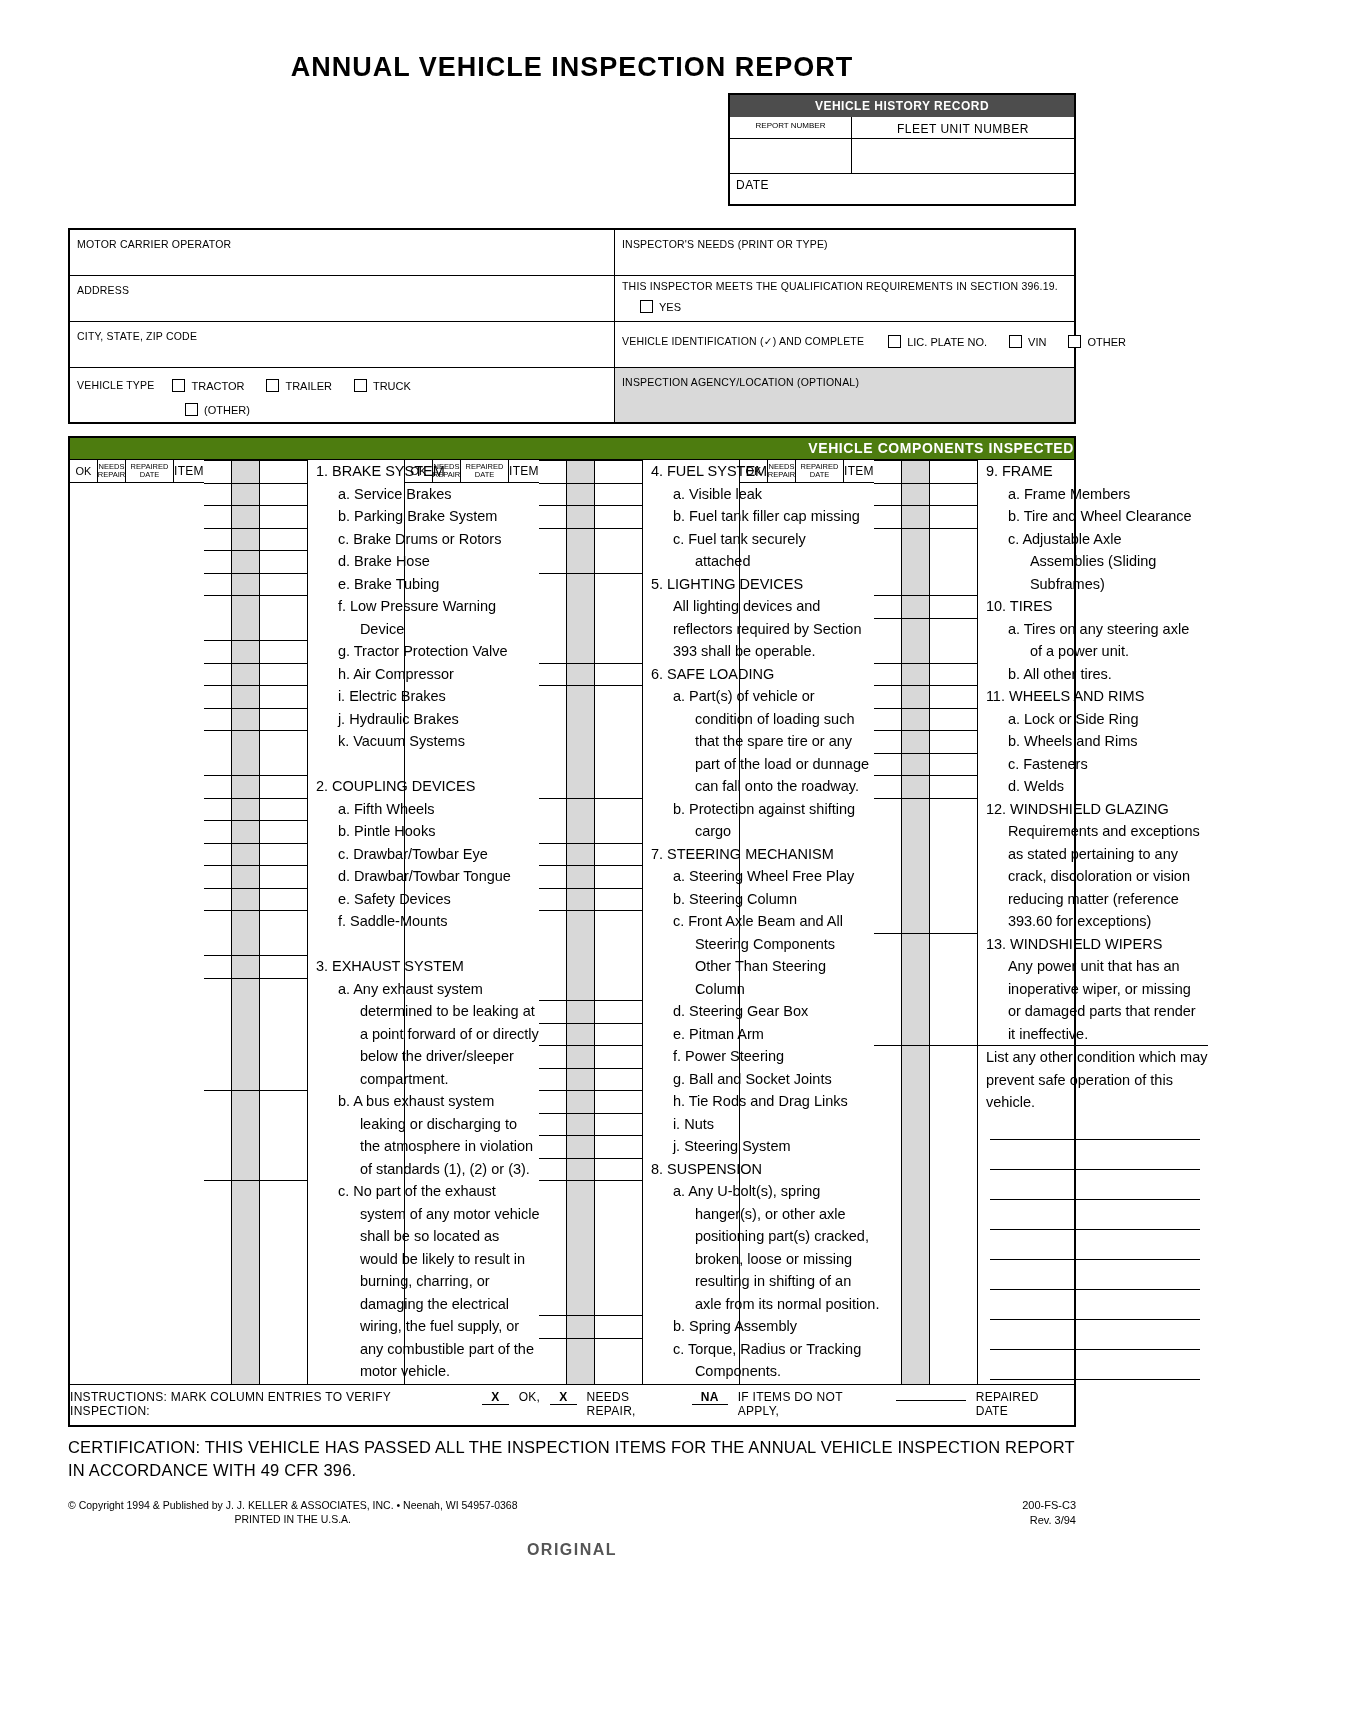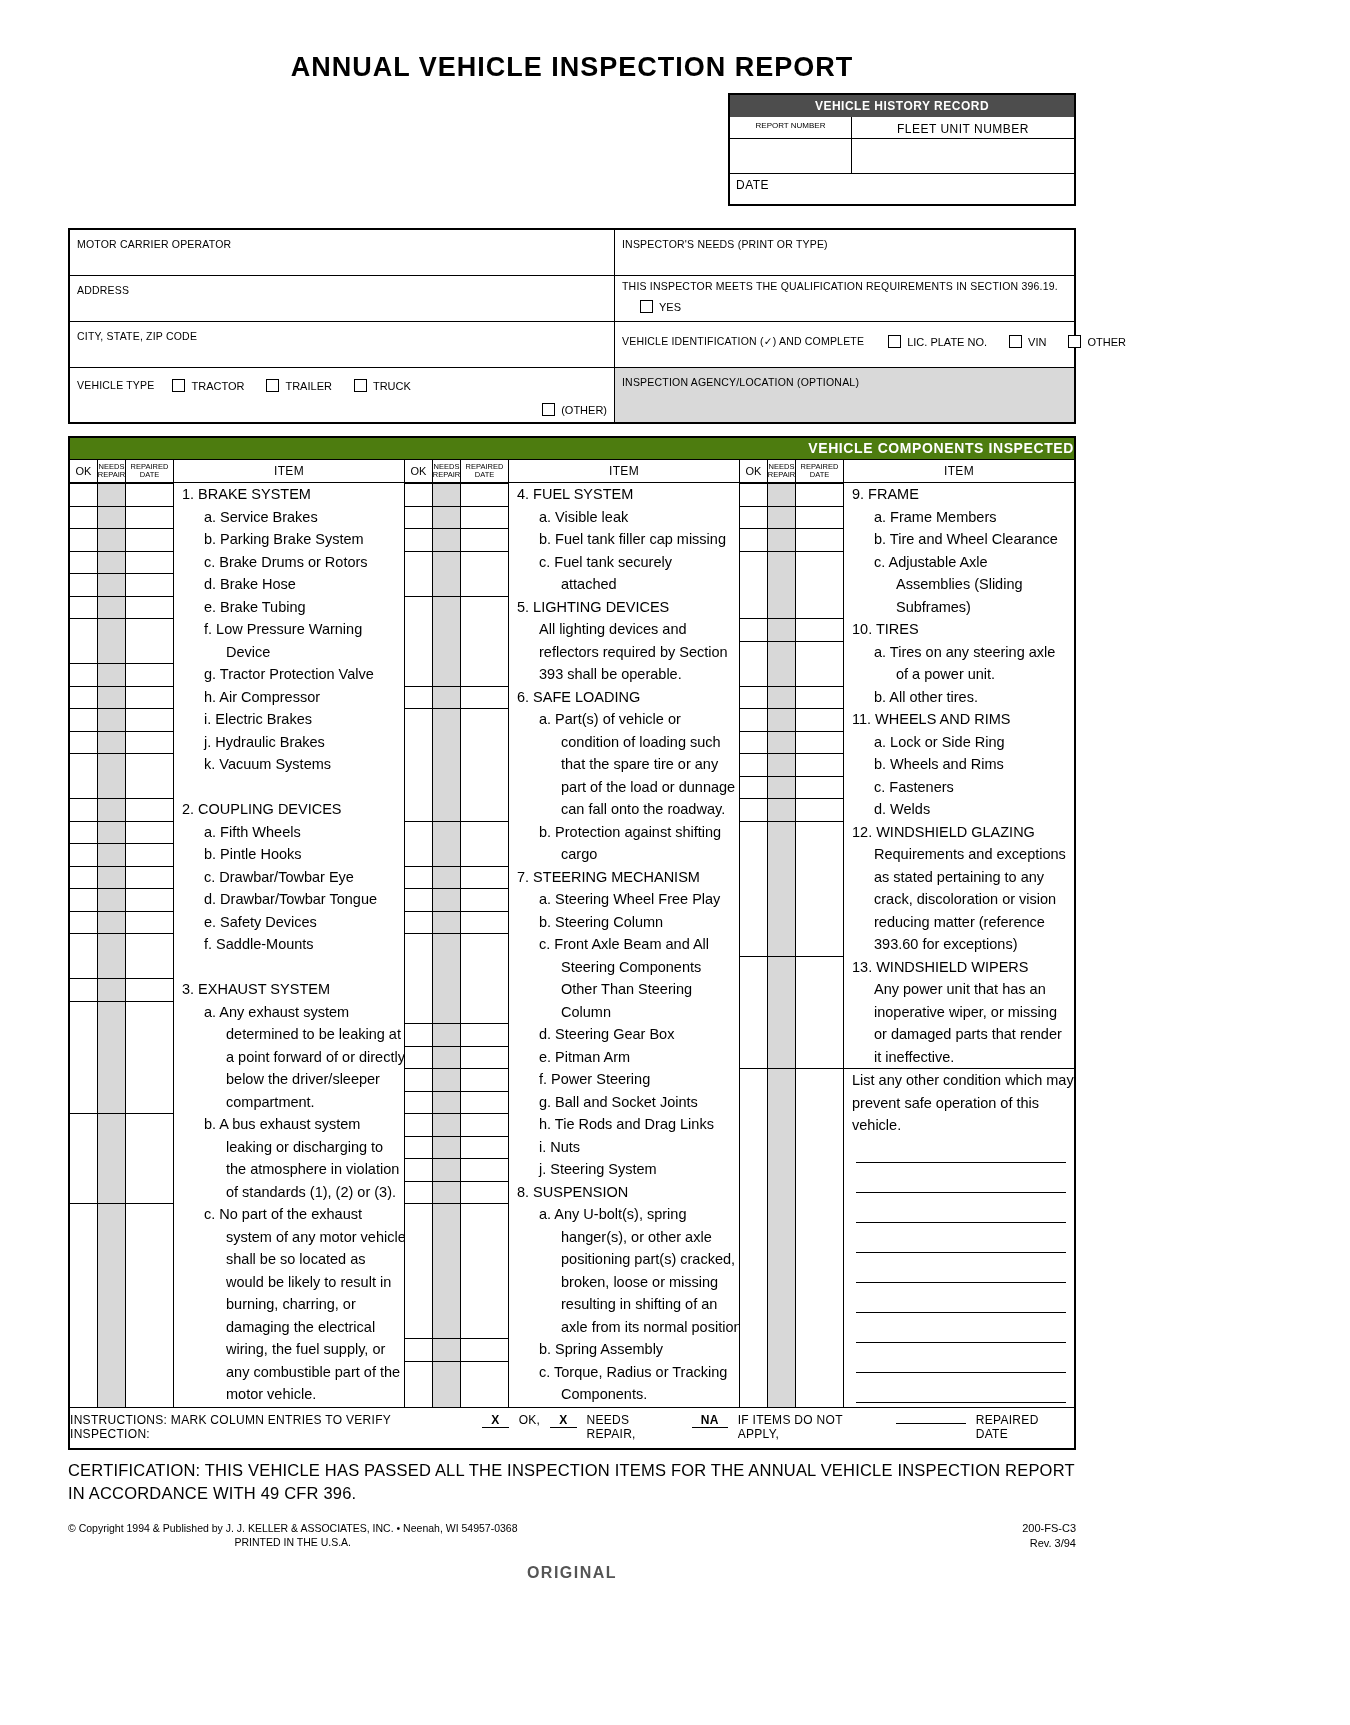--- a/index.html
+++ b/index.html
@@ -29,28 +29,28 @@
   .icell { min-height: 45px; padding: 4px 7px; }
   .icell + .icell { border-left: 1.5px solid #000; }
   .lbl { font-size: 10.5px; letter-spacing: .2px; }
   .cb { display: inline-block; width: 13px; height: 13px; border: 1.6px solid #000; background: #fff; vertical-align: -2px; margin-right: 6px; flex: none; }
   .cbl { font-size: 11px; }
   .yes-line { margin: 5px 0 0 18px; }
   .vid-line { display: flex; align-items: center; gap: 24px; margin-top: 6px; flex-wrap: nowrap; }
   .vid-line .lbl { flex: none; }
   .cbgroup { display: flex; gap: 22px; align-items: center; white-space: nowrap; }
   .vtype-line { display: flex; align-items: center; gap: 18px; margin-top: 4px; }
-  .vother-line { margin: 6px 0 0 108px; text-align: right; }
+  .vother-line { margin: 6px 0 0 108px; }
   .agency-cell { background: #d9d9d9; }
 
   
   .comp { margin-top: 12px; border: 2px solid #000; }
   .comp-bar { background: #4d7c0f; color: #fff; text-align: right; font-weight: 700; font-size: 14px; letter-spacing: .6px; padding: 2px 0 3px; }
   .comp-body { display: flex; align-items: stretch; border-top: 1.5px solid #000; }
-  .colgroup { flex: 1 1 0; display: flex; flex-direction: column; min-width: 0; }
+  .colgroup { flex: 1 1 0; display: flex; flex-direction: row; min-width: 0; }
   .colgroup + .colgroup { border-left: 1.5px solid #000; }
   .colhead { display: flex; align-items: center; border-bottom: 1.5px solid #000; height: 23px; }
   .colhead .h { text-align: center; align-self: stretch; display: flex; align-items: center; justify-content: center; }
   .h-ok { width: 28px; font-size: 11px; border-right: 1px solid #000; }
   .h-nr { width: 28px; font-size: 7.5px; line-height: 1.1; border-right: 1px solid #000; }
   .h-rd { width: 48px; font-size: 7.5px; line-height: 1.1; border-right: 1px solid #000; }
   .h-item { flex: 1; font-size: 12px; letter-spacing: .3px; }
   .colbody { display: flex; flex-direction: column; flex: 1; }
   .crow { display: flex; align-items: stretch; min-height: 22.5px; }
   .crow .cell { border-right: 1px solid #000; }

